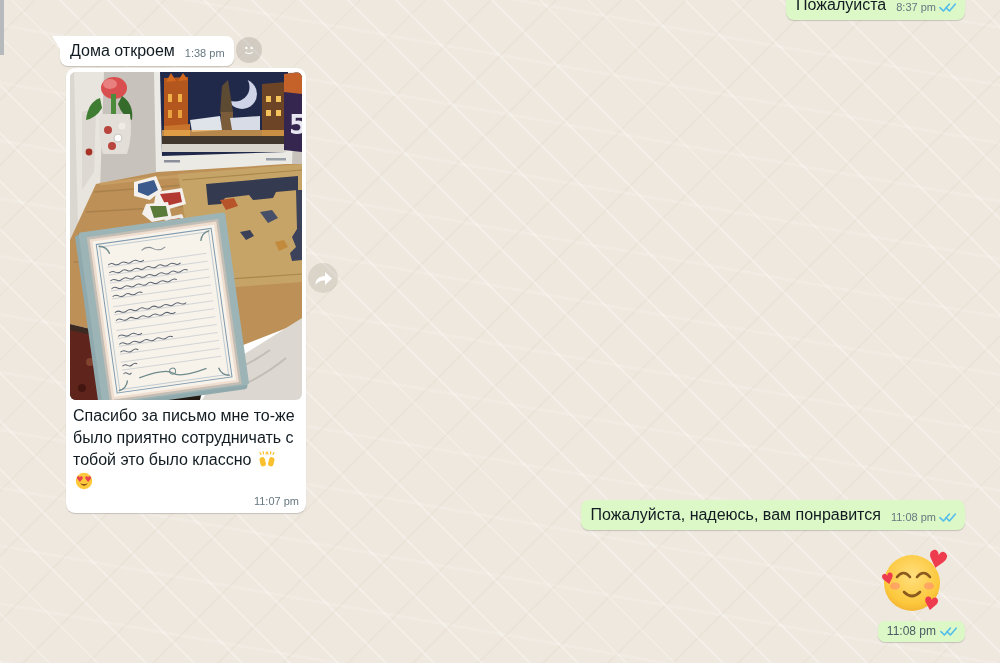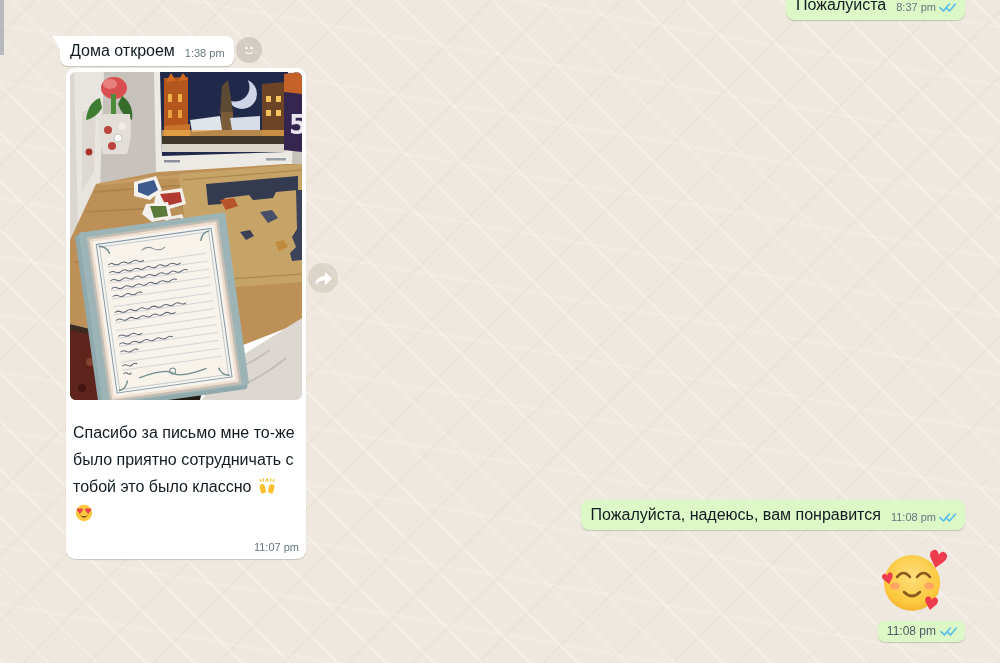--- a/index.html
+++ b/index.html
@@ -55,25 +55,25 @@
   }
 
   .photo-bubble {
     position:absolute; left:66px; top:68px; width:240px;
     background:#ffffff; border-radius:9px;
     box-shadow:0 1px 1px rgba(11,20,26,.18);
     padding:4px;
   }
   .photo { display:block; width:232px; height:328px; border-radius:6px; }
   .caption {
-    padding:19px 3px 0 3px;
-    font-size:16px; line-height:27px; color:#111b21; white-space:normal;
+    padding:5px 3px 0 3px;
+    font-size:16px; line-height:22px; color:#111b21; white-space:normal;
   }
   .cap-emoji { vertical-align:-3px; margin-left:2px; }
-  .cap-meta { text-align:right; font-size:11px; color:#667781; padding:2px 3px 2px 0;margin-top:12px; }
+  .cap-meta { text-align:right; font-size:11px; color:#667781; padding:2px 3px 2px 0; }
 
   .fwd-btn {
     position:absolute; left:308px; top:263px; width:30px; height:30px;
     border-radius:50%; background:rgba(120,110,95,.16);
     border:none; cursor:pointer; display:flex; align-items:center; justify-content:center;
   }
 
   .emoji-msg { position:absolute; right:35px; top:546px; display:flex; flex-direction:column; align-items:flex-end; }
   .big-emoji { margin-right:16px; margin-bottom:5px; }
   .pill {

